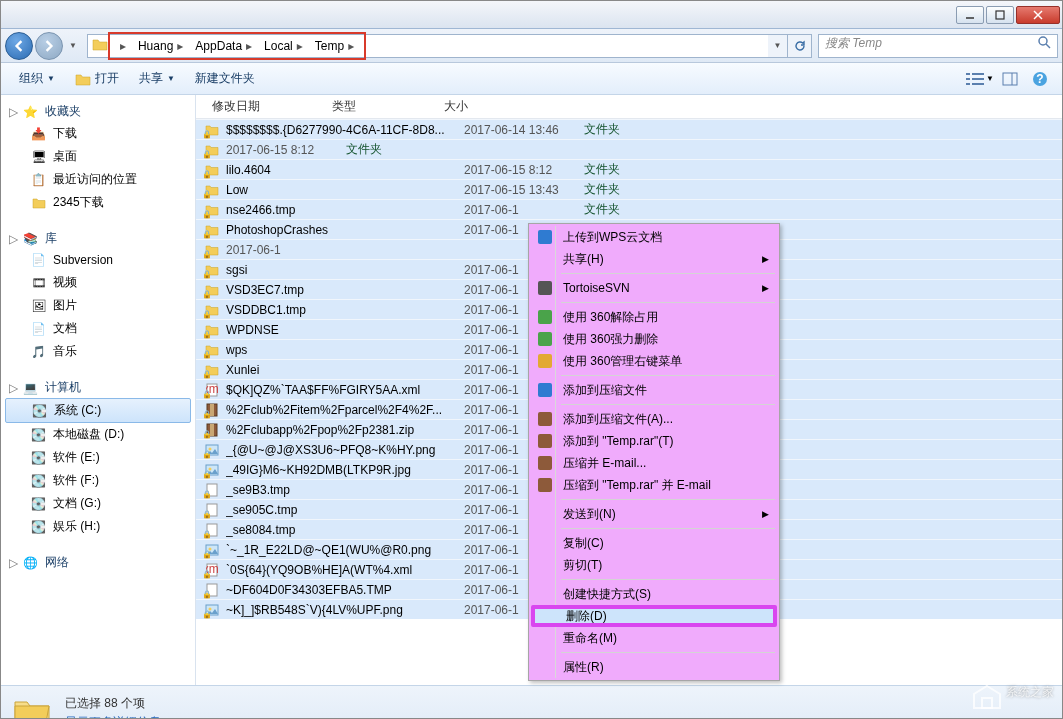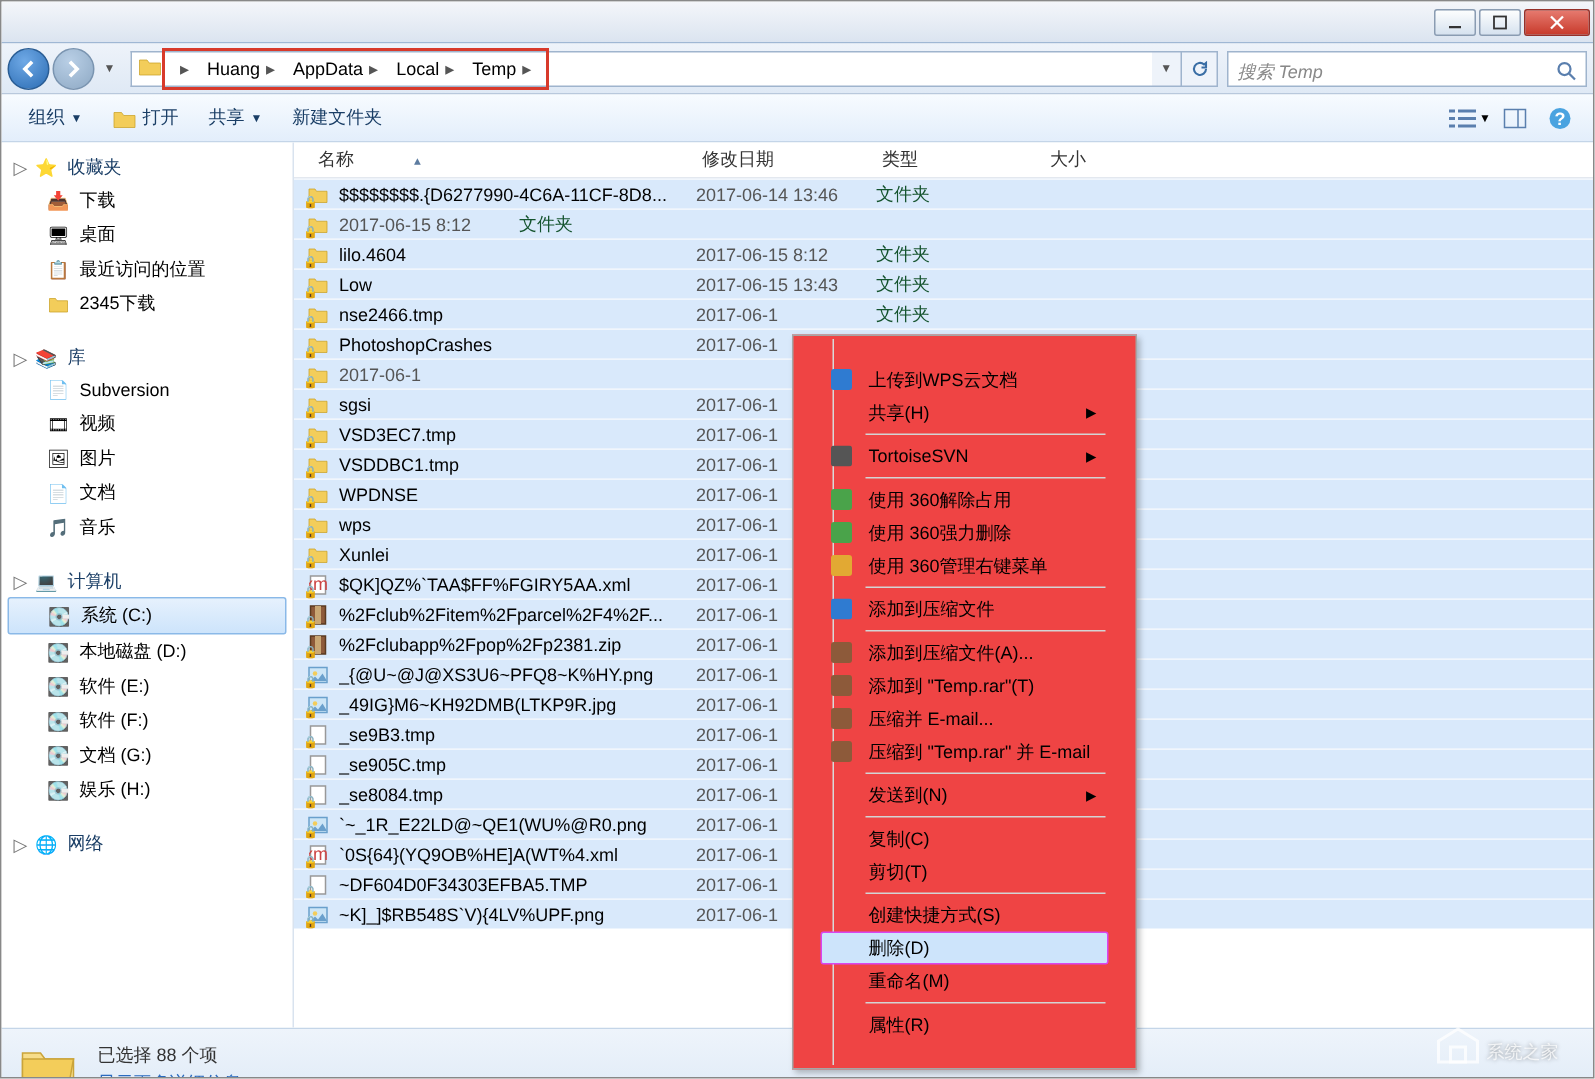--- a/index.html
+++ b/index.html
@@ -11,21 +11,21 @@
 .navbar{height:34px;background:linear-gradient(#eef3fa,#dfe9f5);display:flex;align-items:center;padding:0 4px;border-bottom:1px solid #b8c8dc}
 .nav-arrow{width:28px;height:28px;border-radius:50%;background:radial-gradient(circle at 40% 30%,#6fa9e6,#2b6cb3);display:flex;align-items:center;justify-content:center;color:#fff;margin-right:2px;border:1px solid #2a5d94}
 .nav-arrow.fwd{background:radial-gradient(circle at 40% 30%,#b9cfe6,#8ea9c4);border-color:#7a94b0}
 .addr-wrap{flex:1;display:flex;align-items:center;margin:0 6px}
 .addrbar{flex:1;height:24px;background:#fff;border:1px solid #9fb4cd;display:flex;align-items:center;padding-left:4px;border-right:none}
 .addr-down{width:20px;height:24px;border:1px solid #9fb4cd;border-left:none;background:#eef3fa;display:flex;align-items:center;justify-content:center}
 .addr-ref{width:24px;height:24px;border:1px solid #9fb4cd;border-left:none;background:#eef3fa;display:flex;align-items:center;justify-content:center}
 .crumb{display:flex;align-items:center;padding:0 4px;height:22px}
 .crumb .sep{margin:0 4px;color:#555}
 .crumb-highlight{border:2px solid #d83a2b;padding:1px 2px;display:flex;align-items:center}
-.searchbar{width:240px;height:24px;border:1px solid #9fb4cd;background:#fff;display:flex;align-items:flex-end;padding:0 6px;color:#888;font-style:italic}
+.searchbar{width:240px;height:24px;border:1px solid #9fb4cd;background:#fff;display:flex;align-items:flex-start;padding:0 6px;color:#888;font-style:italic}
 .searchbar .glass{margin-left:auto}
 .toolbar{height:32px;background:linear-gradient(#f7fbff,#e3eefb);display:flex;align-items:center;padding:0 8px;border-bottom:1px solid #c4d5e8}
 .tool-item{display:flex;align-items:center;padding:0 10px;height:28px;color:#1a3e66}
 .tool-item .dd{margin-left:4px;font-size:8px}
 .tool-spacer{flex:1}
 .tool-icn{width:28px;height:24px;display:flex;align-items:center;justify-content:center;margin-left:2px}
 .main{display:flex;height:590px}
 .sidebar{width:195px;background:#fff;border-right:1px solid #d9e3ef;overflow:hidden;padding:6px 0}
 .side-group{margin-bottom:14px}
 .side-head{display:flex;align-items:center;padding:2px 8px;color:#1a3e66}
@@ -41,32 +41,32 @@
 .col-date{width:120px}
 .col-type{width:112px}
 .col-size{width:80px}
 .filelist{flex:1;overflow:hidden}
 .row{height:20px;display:flex;align-items:center;padding-left:8px;background:#d9e9fb;border-top:1px solid #f1f6fc}
 .row .ficn{width:16px;height:16px;margin-right:6px;display:inline-flex;align-items:center;justify-content:center;position:relative}
 .row .lock{position:absolute;bottom:-1px;left:-2px;font-size:8px;color:#b8860b}
 .row .fname{width:238px;white-space:nowrap;overflow:hidden;text-overflow:ellipsis}
 .row .fdate{width:120px;color:#555}
 .row .ftype{width:112px;color:#14532d}
-.ctx-menu{position:absolute;left:527px;top:222px;width:230px;background:#ef4444;border:1px solid #a6a6a6;box-shadow:2px 2px 4px rgba(0,0,0,.25);padding:18px}
+.ctx-menu{position:absolute;left:527px;top:222px;width:252px;background:#f0abfc;border:1px solid #a6a6a6;box-shadow:2px 2px 4px rgba(0,0,0,.25);padding:2px}
 .ctx-item{height:22px;display:flex;align-items:center;padding-left:32px;position:relative}
-.ctx-item.hover{background:#cde4fb;border:1px solid #d946ef;border-radius:2px;padding-left:31px}
+.ctx-item.hover{background:#cde4fb;border:4px solid #d946ef;border-radius:2px;padding-left:31px}
 .ctx-item .cicn{position:absolute;left:6px;width:16px;height:16px;display:inline-flex;align-items:center;justify-content:center}
 .ctx-item .arr{margin-left:auto;margin-right:8px;font-size:9px}
 .ctx-sep{height:1px;background:#d4d4d4;margin:3px 2px 3px 30px}
 .ctx-strip{position:absolute;left:26px;top:2px;bottom:2px;width:1px;background:#d9d9d9}
 .statusbar{height:55px;background:linear-gradient(#eef4fb,#dde9f6);border-top:1px solid #c4d5e8;display:flex;align-items:center;padding:4px 10px}
 .status-ficn{width:42px;height:42px;margin-right:12px}
 .status-txt .l1{color:#333}
 .status-txt .l2{color:#2a6bbf;margin-top:2px}
-.watermark{position:absolute;right:23px;bottom:8px;color:rgba(255,255,255,.75);font-size:18px;display:flex;align-items:flex-end;text-shadow:0 0 3px rgba(0,0,0,.4)}
+.watermark{position:absolute;right:8px;bottom:8px;color:rgba(255,255,255,.75);font-size:18px;display:flex;align-items:flex-start;text-shadow:0 0 3px rgba(0,0,0,.4)}
 .folder-svg{fill:#f3cd5a;stroke:#c9a227;stroke-width:.5}
 .sort-arrow{color:#5d7ca0;font-size:9px;margin-left:40px}
 </style>
 </head>
 <body>
 
 <div class="titlebar">
   <div class="win-btn">
       <svg viewBox="0 0 10 10">
         <line x1="1" y1="8" x2="9" y2="8" stroke="#333" stroke-width="1.5"></line>
@@ -277,21 +277,20 @@
       <div class="side-head">
           <span class="exp">▷</span>
           <span class="icn">🌐</span>
           <span>网络</span>
         </div>
     </div>
   </div>
 
   <div class="content">
     <div class="col-head">
-      <div class="col col-name"><span>名称</span><span class="sort-arrow">▴</span></div>
       <div class="col col-date">修改日期</div>
       <div class="col col-type">类型</div>
       <div class="col col-size">大小</div>
     </div>
     <div class="filelist" id="filelist">
         <div class="row">
           <span class="ficn">
             <svg width="14" height="12">
               <path class="folder-svg" d="M1 2h4l1 1.5H13v7.5H1z"></path>
             </svg>

